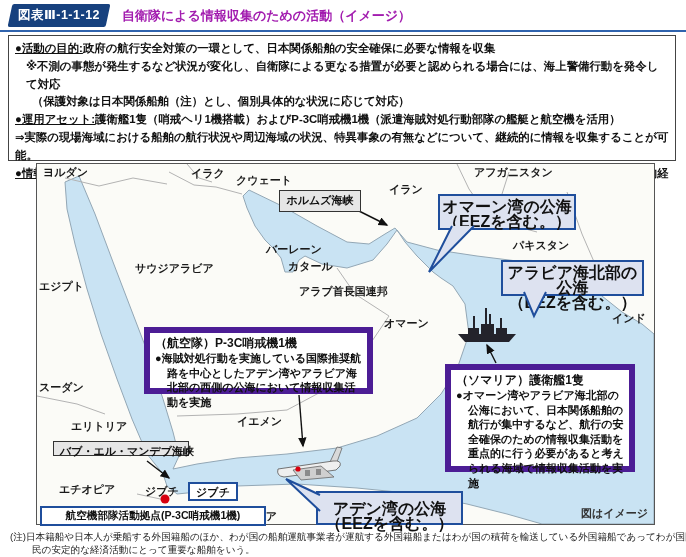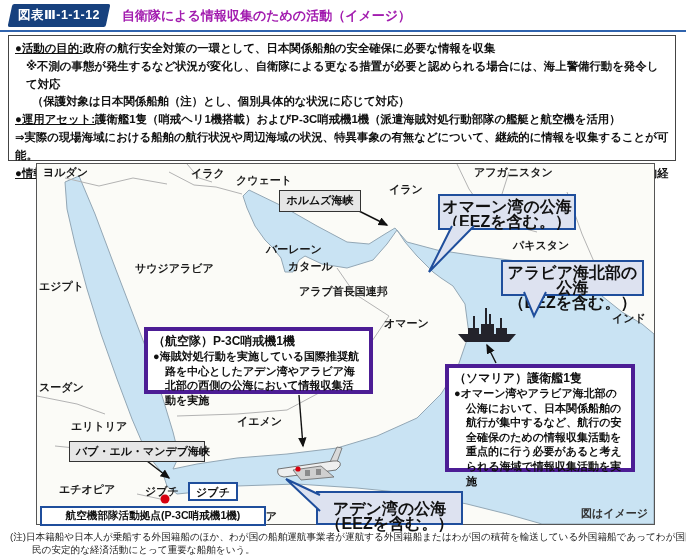--- a/index.html
+++ b/index.html
@@ -22,21 +22,21 @@
   
   #map{position:absolute;left:36px;top:163px;width:617px;height:360px;border:1px solid #555;background:#fef9c3;}
   #map svg.base{position:absolute;left:0;top:0;z-index:1;}
   .clabel{position:absolute;z-index:2;font-size:11px;font-weight:700;color:#1a1a1a;white-space:nowrap;}
   .graybox{position:absolute;z-index:3;background:#e6e6e6;border:1.5px solid #333;font-size:11px;font-weight:700;
            text-align:center;padding:2px 6px;white-space:nowrap;box-sizing:border-box;}
   .bluebox{position:absolute;z-index:4;background:#fff;border:2px solid #1f4e9c;font-size:11px;font-weight:700;
            text-align:center;padding:1px 4px;white-space:nowrap;box-sizing:border-box;}
   .callout{position:absolute;z-index:4;background:#dde2f0;border:2px solid #1f4e9c;font-size:16px;font-weight:700;
            text-align:center;line-height:15px;padding:3px 2px;box-sizing:border-box;}
-  .unitbox{position:absolute;z-index:4;background:#fff;border:4px solid #4c1d95;padding:3px 5px;box-sizing:border-box;}
+  .unitbox{position:absolute;z-index:4;background:#fff;border:6px solid #4c1d95;padding:3px 5px;box-sizing:border-box;}
   .unitbox .t{font-size:12px;font-weight:700;line-height:15px;}
   .unitbox .b{font-size:11px;font-weight:700;line-height:14.6px;padding-left:12px;text-indent:-12px;}
   .tail{position:absolute;z-index:5;}
   .mapnote{position:absolute;z-index:6;right:6px;bottom:3px;font-size:11px;font-weight:700;color:#333;}
   
   .footnote{position:absolute;left:10px;top:531px;width:668px;font-size:9.6px;line-height:12.5px;color:#222;
             padding-left:22px;text-indent:-22px;}
 </style>
 </head>
 <body>
@@ -143,21 +143,21 @@
     <div class="clabel" style="left:347px;top:152px">オマーン</div>
     <div class="clabel" style="left:575px;top:147px">インド</div>
     <div class="clabel" style="left:2px;top:216px">スーダン</div>
     <div class="clabel" style="left:34px;top:255px">エリトリア</div>
     <div class="clabel" style="left:22px;top:318px">エチオピア</div>
     <div class="clabel" style="left:108px;top:320px">ジブチ</div>
     <div class="clabel" style="left:200px;top:250px">イエメン</div>
     <div class="clabel" style="left:195px;top:345px">ソマリア</div>
 
     <div class="graybox" style="left:242px;top:26px;width:82px;height:22px">ホルムズ海峡</div>
-    <div class="graybox" style="left:32px;top:277px;width:136px;height:21px">バブ・エル・マンデブ海峡</div>
+    <div class="graybox" style="left:16px;top:277px;width:136px;height:15px">バブ・エル・マンデブ海峡</div>
 
     <div class="bluebox" style="left:151px;top:318px;width:50px;height:19px">ジブチ</div>
     <div class="bluebox" style="left:3px;top:342px;width:226px;height:20px;font-size:10.6px">航空機部隊活動拠点(P-3C哨戒機1機)</div>
 
     <div class="callout" style="left:401px;top:30px;width:138px;height:36px">
       <div>オマーン湾の公海</div>
         <div>（EEZを含む。）</div>
     </div>
     <div class="callout" style="left:464px;top:96px;width:143px;height:36px">
       <div>アラビア海北部の公海</div>

